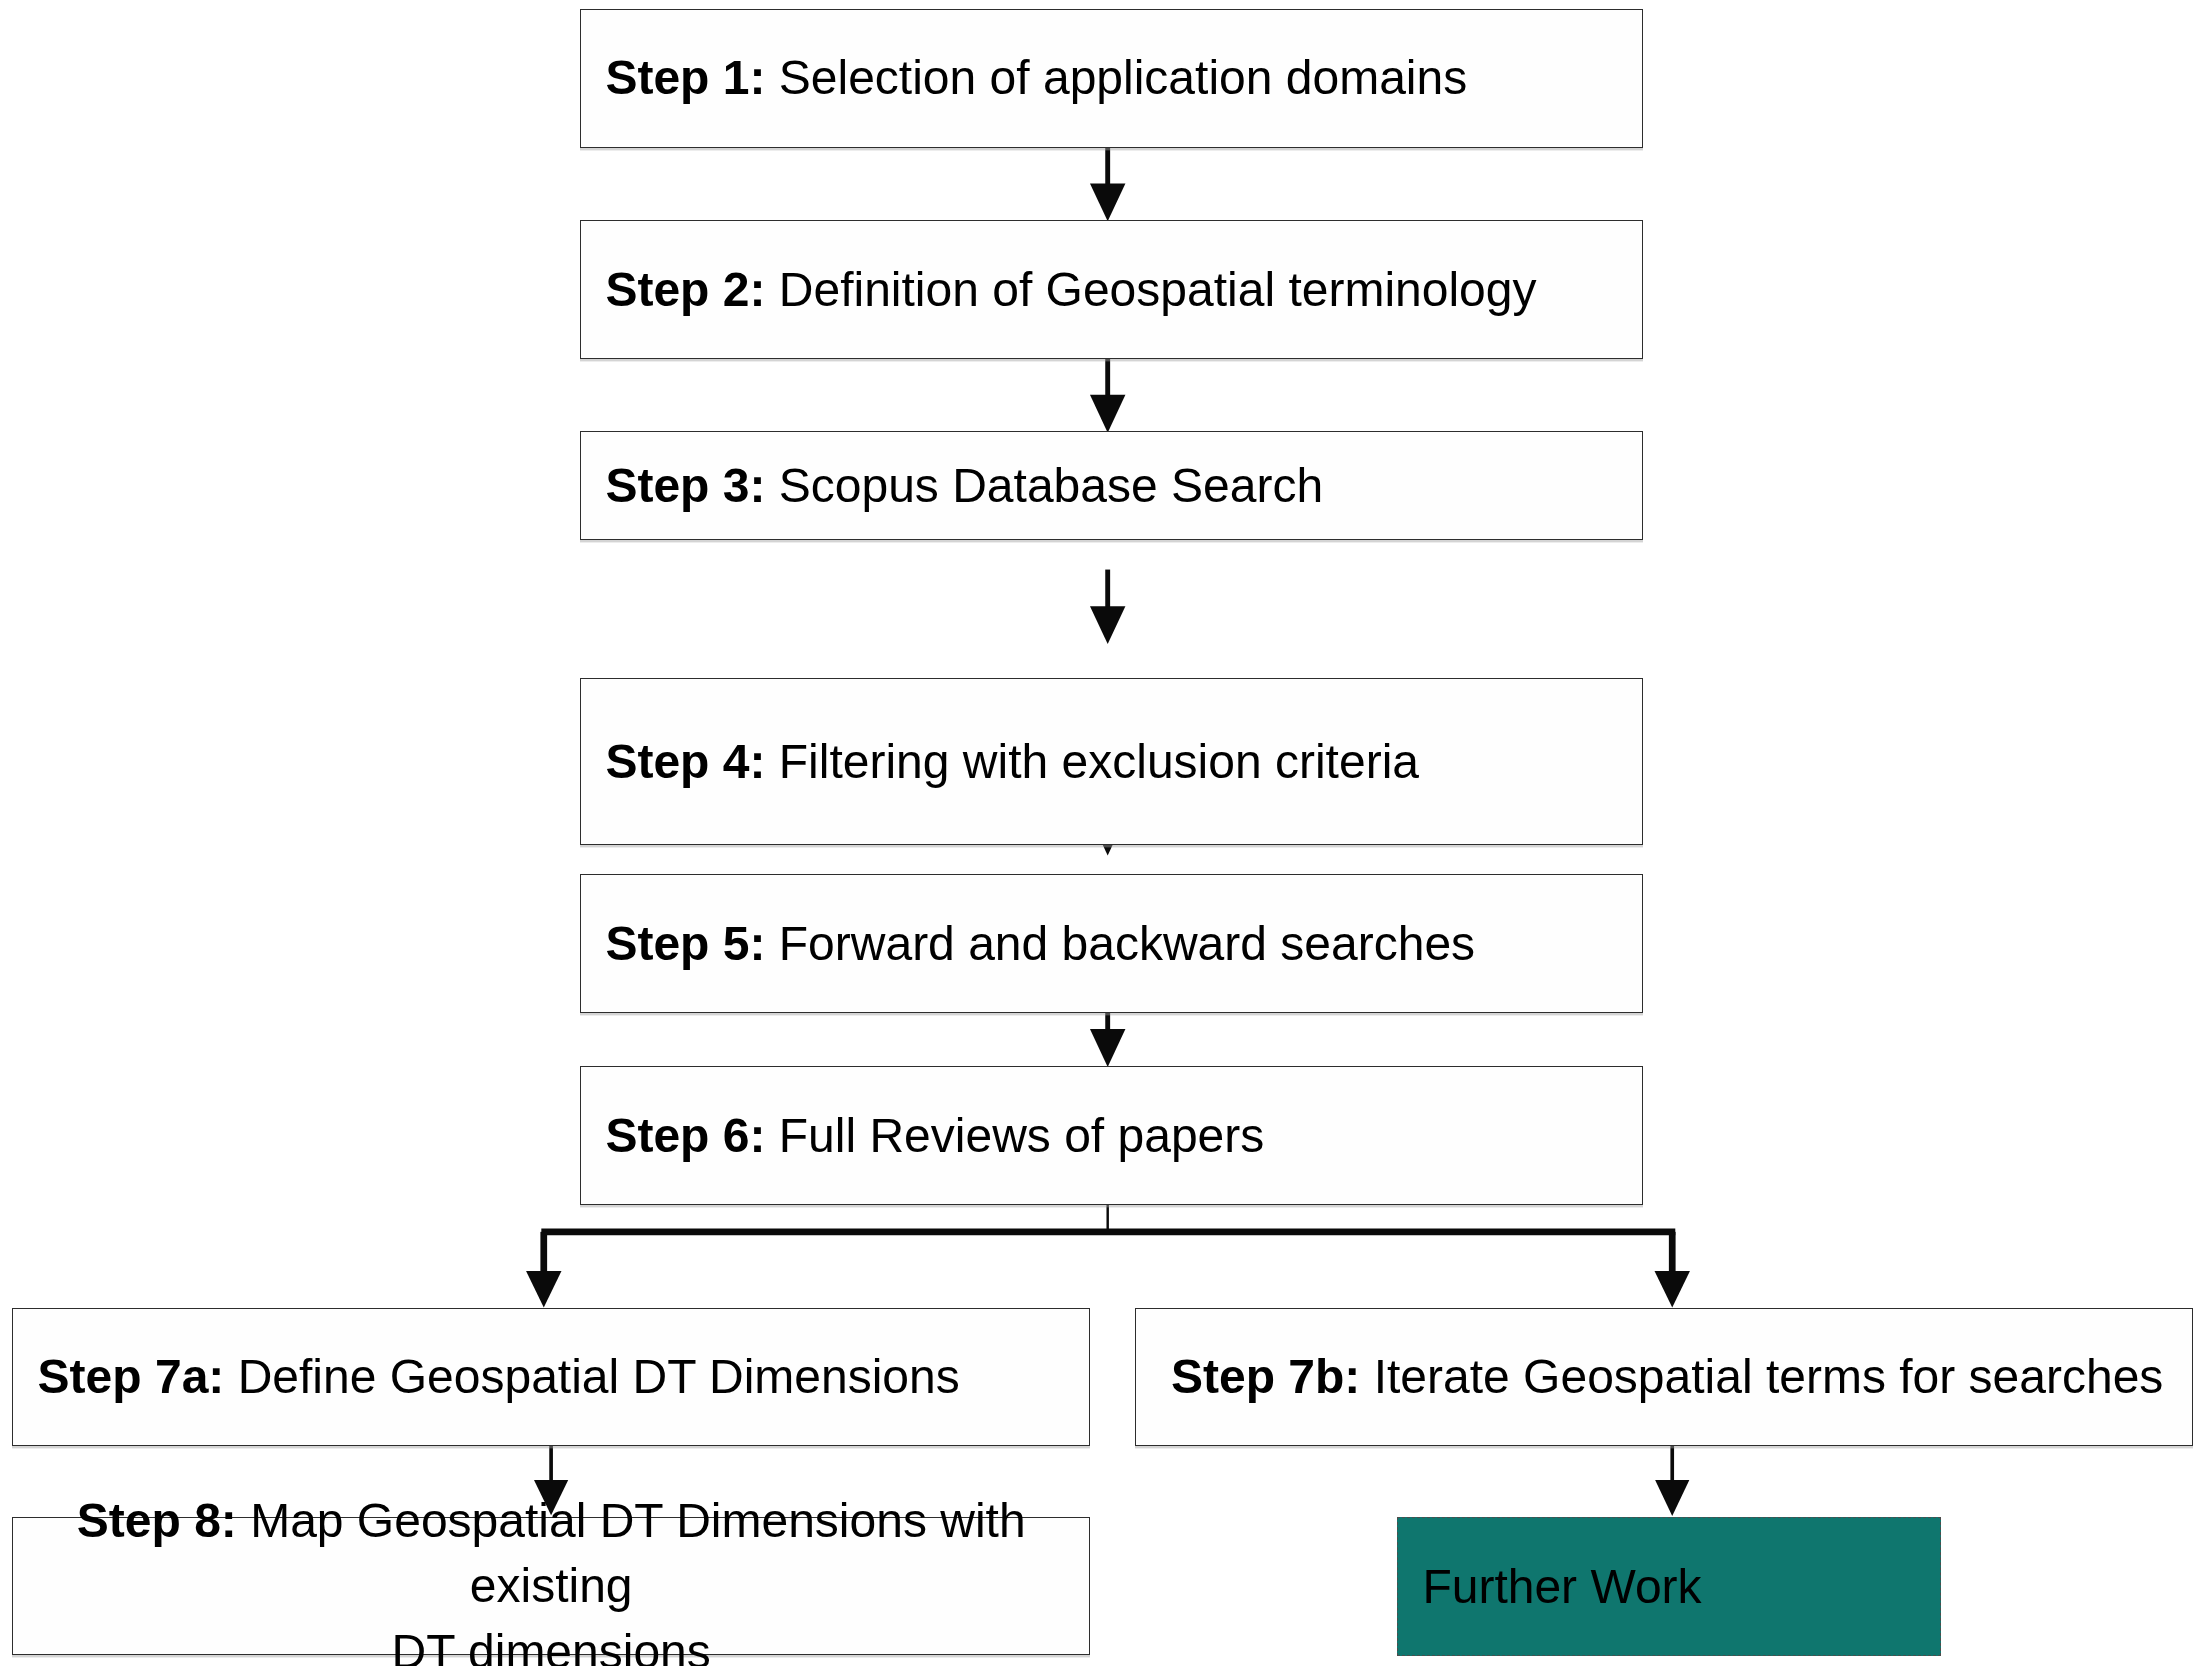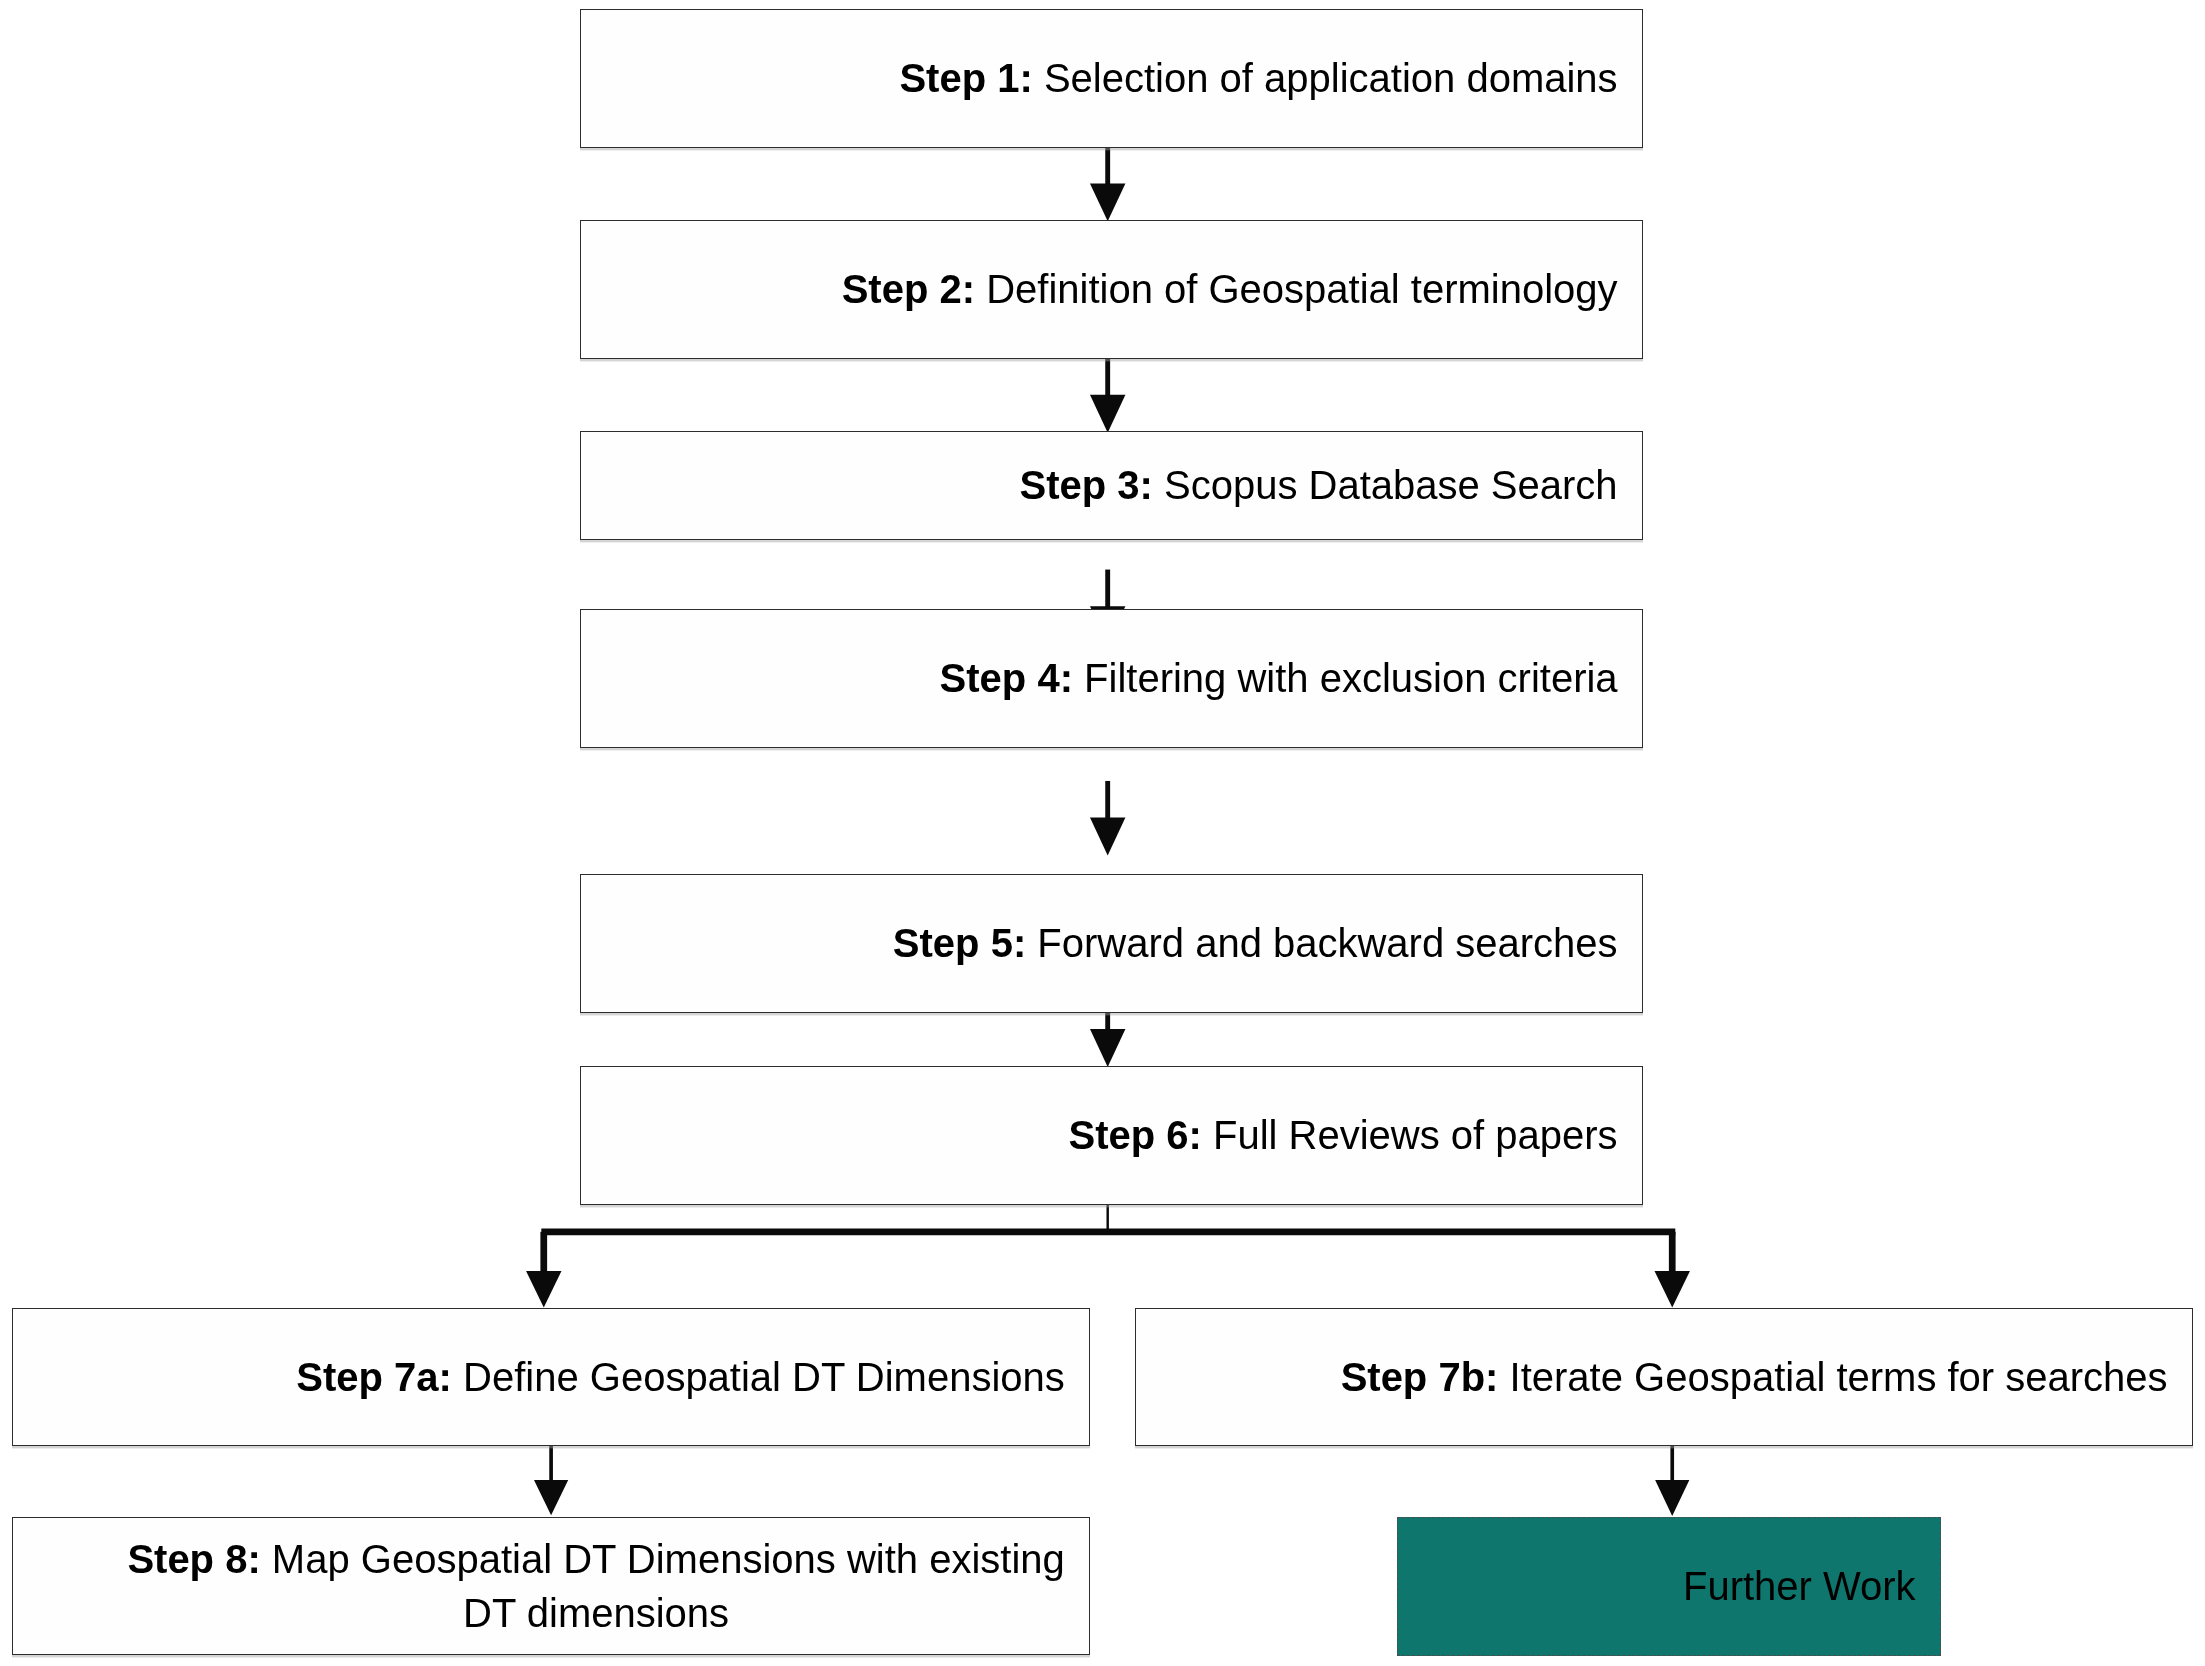--- a/index.html
+++ b/index.html
@@ -16,23 +16,23 @@
     color: #000000;
   }
   .box {
     position: absolute;
     box-sizing: border-box;
     background: #fefefe;
     border: 1.8px solid #2d2d2d;
     box-shadow: 0 2.4px 0 rgba(160,160,160,0.45);
     display: flex;
     align-items: center;
-    justify-content: flex-end;
+    justify-content: flex-start;
     text-align: center;
-    font-size: 40px;
+    font-size: 48px;
     line-height: 1.36;
     padding: 0 24.4px;
   }
   .box.dashed {
     border: 1.8px dashed #4d4d4d;
     box-shadow: none;
     background: #0f766e;
   }
   .bold { font-weight: 700; }
   #connector-layer {
@@ -93,21 +93,21 @@
   </div>
 
   <div class="box" style="left:580px; top:220px; width:1063px; height:139px;">
     <div><span class="bold">Step 2: </span><span>Definition of Geospatial terminology</span></div>
   </div>
 
   <div class="box" style="left:580px; top:431px; width:1063px; height:109px;">
     <div><span class="bold">Step 3: </span><span>Scopus Database Search</span></div>
   </div>
 
-  <div class="box" style="left:580px; top:609px; width:1063px; height:139px;">
+  <div class="box" style="left:580px; top:678px; width:1063px; height:167px;">
     <div><span class="bold">Step 4: </span><span>Filtering with exclusion criteria</span></div>
   </div>
 
   <div class="box" style="left:580px; top:854px; width:1063px; height:139px;margin-top:20px;">
     <div><span class="bold">Step 5: </span><span>Forward and backward searches</span></div>
   </div>
 
   <div class="box" style="left:580px; top:1066px; width:1063px; height:139px;">
     <div><span class="bold">Step 6: </span><span>Full Reviews of papers</span></div>
   </div>

